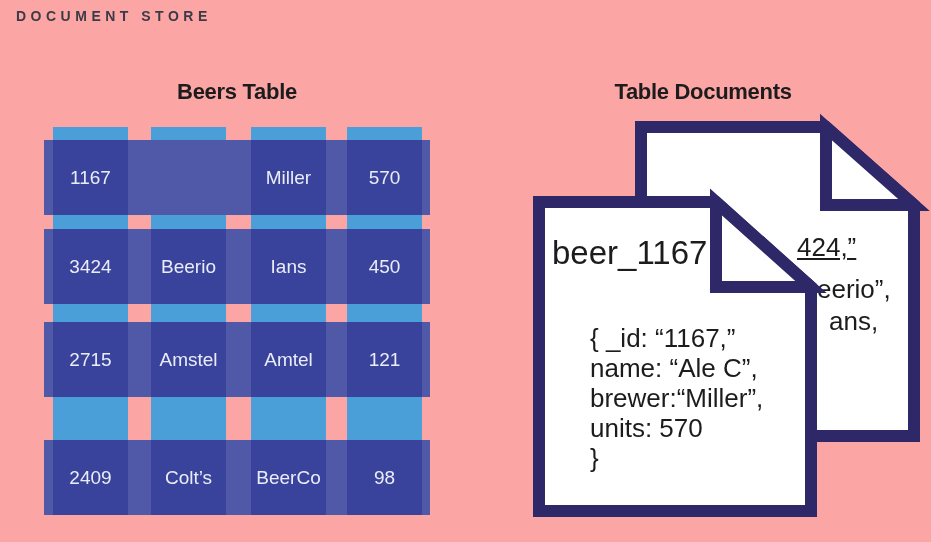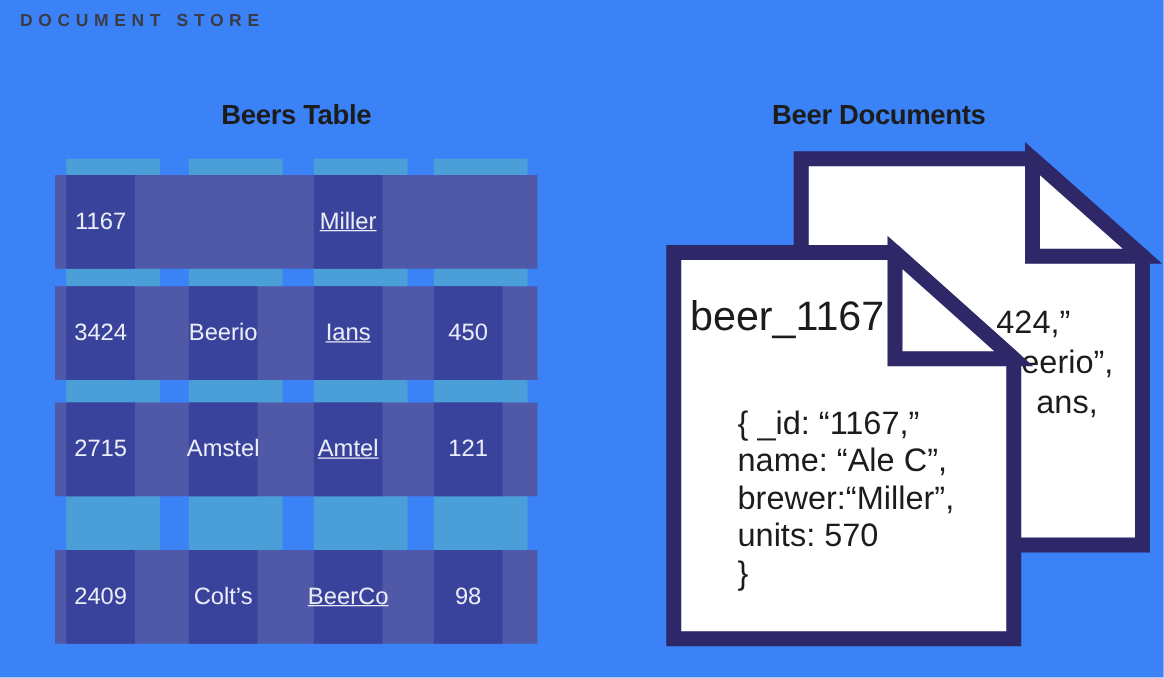--- a/index.html
+++ b/index.html
@@ -1,53 +1,53 @@
 <!DOCTYPE html>
 <html style="--column_blue: #4a9fd8; --row_purple: #5059a8; --cell_navy: #3a439c; --cell_text: #eaedf7; --doc_border: #2e2869; --ink: #1c1c1c; --title_charcoal: #3b3b47;"><head>
 <meta charset="utf-8">
 <style>
   html,body{margin:0;padding:0;background:#ffffff;}
   .canvas{
-    position:relative;width:931px;height:542px;overflow:hidden;background:#3b82f6;
+    position:relative;width:931px;height:542px;overflow:hidden;background:#fca5a5;
     font-family:"Liberation Sans", sans-serif;
   }
   .page-title{
     position:absolute;left:16px;top:8px;
     font-size:14px;font-weight:bold;letter-spacing:4.5px;
     color:var(--title_charcoal,#3b3b47);
   }
   .heading{
     position:absolute;top:79px;text-align:center;
     font-size:22px;font-weight:bold;color:var(--ink,#1c1c1c);letter-spacing:-0.3px;
   }
   .heading.beers{left:44px;width:386px;}
   .heading.docs{left:510px;width:386px;}
 
   
   .strip{position:absolute;top:127px;height:382px;width:75px;background:var(--column_blue,#4a9fd8);}
   .rowband{position:absolute;left:44px;width:386px;height:75px;background:var(--row_purple,#5059a8);}
   .cell{
-    position:absolute;width:55px;height:75px;background:var(--cell_navy,#3a439c);
+    position:absolute;width:75px;height:75px;background:var(--cell_navy,#3a439c);
     display:flex;align-items:center;justify-content:center;
     color:var(--cell_text,#eaedf7);font-size:19px;
   }
-  .c1{left:53px;} .c2{left:151px;} .c3{left:251px;text-decoration:underline;} .c4{left:347px;}
+  .c1{left:53px;} .c2{left:151px;} .c3{left:251px;} .c4{left:347px;}
   .r1{top:140px;} .r2{top:229px;} .r3{top:322px;} .r4{top:416px;margin-top:24px;}
 
   
   .docsvg{position:absolute;left:0;top:0;width:931px;height:542px;pointer-events:none;}
   .docsvg.back{z-index:1;}
   .docsvg.front{z-index:3;}
   .docsvg polygon{fill:#ffffff;stroke:var(--doc_border,#2e2869);stroke-width:12;stroke-linejoin:miter;}
 
   .frag{
     position:absolute;z-index:2;color:var(--ink,#1c1c1c);
     font-size:26px;line-height:30px;white-space:nowrap;
   }
-  .frag.f1{left:797px;top:242px;}
+  .frag.f1{left:797px;top:232px;text-decoration:underline;}
   .frag.f2{left:817px;top:274px;}
   .frag.f3{left:829px;top:306px;}
 
   .doc-title{
     position:absolute;z-index:4;left:552px;top:234px;
     font-size:33px;color:var(--ink,#1c1c1c);white-space:nowrap;
   }
   .doc-body{
     position:absolute;z-index:4;left:590px;top:323px;
     font-size:26px;line-height:30px;color:var(--ink,#1c1c1c);
@@ -55,34 +55,35 @@
   .doc-line{white-space:nowrap;}
 </style>
 </head>
 <body>
 
 <div class="canvas">
 
   <div class="page-title">DOCUMENT STORE</div>
 
   <div class="heading beers">Beers Table</div>
-  <div class="heading docs">Beer Documents</div>
+  <div class="heading docs">Table Documents</div>
 
   <div class="strip c1"></div>
   <div class="strip c2"></div>
   <div class="strip c3"></div>
   <div class="strip c4"></div>
 
   <div class="rowband r1"></div>
   <div class="rowband r2"></div>
   <div class="rowband r3"></div>
   <div class="rowband r4"></div>
 
   <div class="cell c1 r1">1167</div>
   <div class="cell c3 r1">Miller</div>
+  <div class="cell c4 r1">570</div>
 
   <div class="cell c1 r2">3424</div>
   <div class="cell c2 r2">Beerio</div>
   <div class="cell c3 r2">Ians</div>
   <div class="cell c4 r2">450</div>
 
   <div class="cell c1 r3">2715</div>
   <div class="cell c2 r3">Amstel</div>
   <div class="cell c3 r3">Amtel</div>
   <div class="cell c4 r3">121</div>

